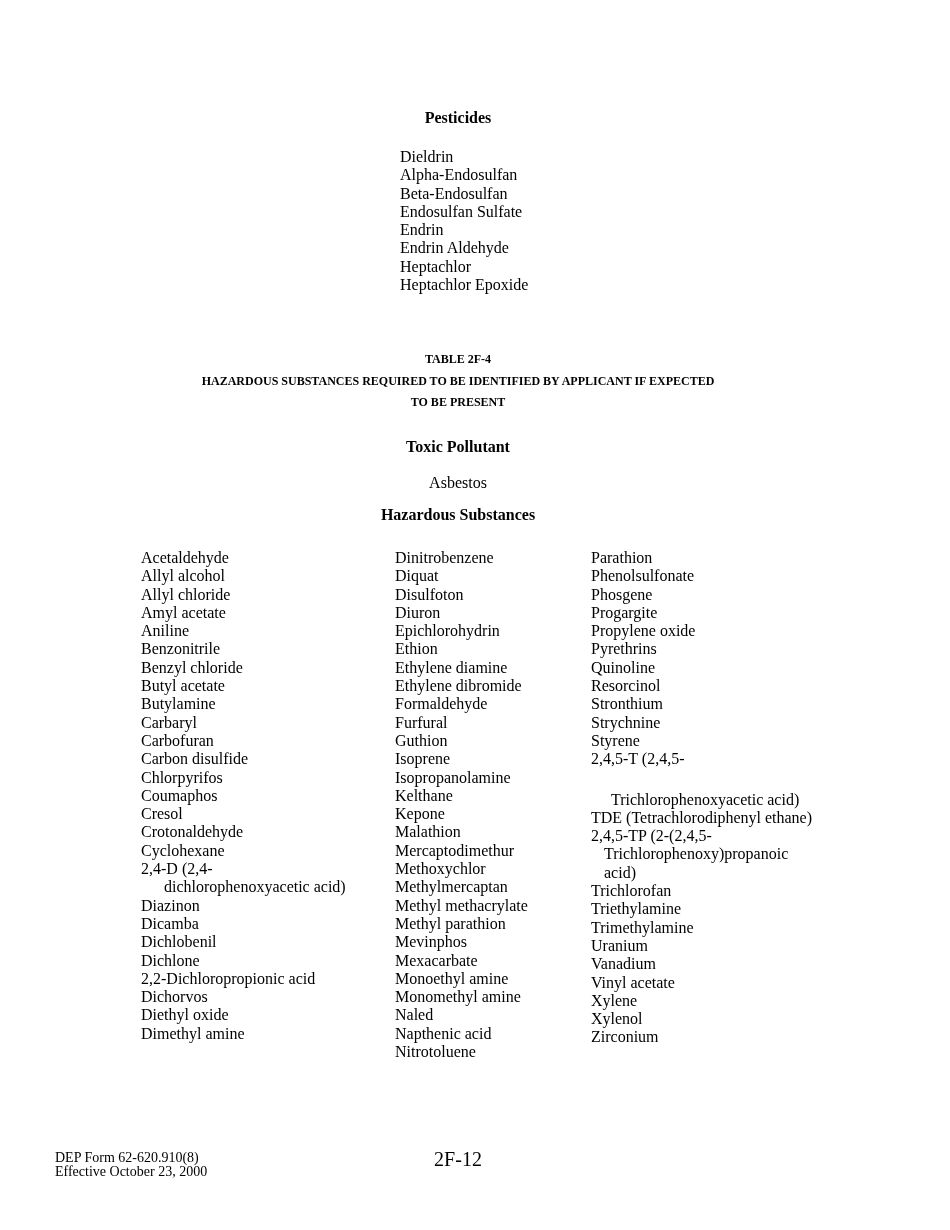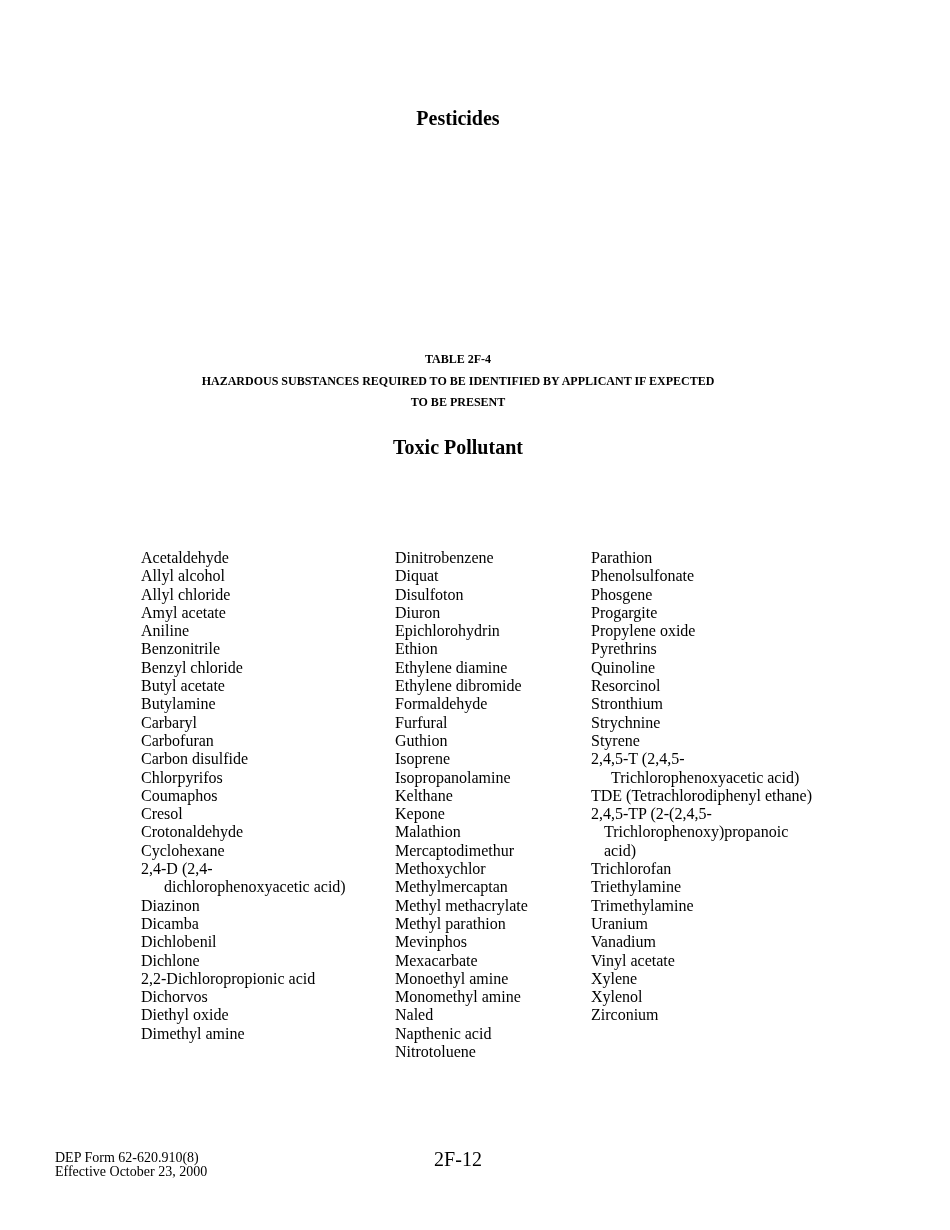--- a/index.html
+++ b/index.html
@@ -13,21 +13,21 @@
   }
   .page {
     position: absolute; left: 0; top: 0;
     width: 950px; height: 1230px;
     background: #ffffff;
   }
   .center-band {
     position: absolute; left: 0; width: 916px;
     text-align: center;
   }
-  .h-bold { font-weight: bold; font-size: 20px; line-height: 18.3px; }
+  .h-bold { font-weight: bold; font-size: 16px; line-height: 18.3px; }
   .h-plain { font-weight: normal; font-size: 16px; line-height: 18.3px; }
   .title-block { font-weight: bold; font-size: 12px; line-height: 21.5px; }
   .list-col {
     position: absolute;
     font-size: 16px; line-height: 18.3px;
     white-space: nowrap;
   }
   .footer-page { font-size: 20px; line-height: 18.3px; margin-top: 20px; }
   .footer-form {
     position: absolute; left: 55px; top: 1151px;
@@ -35,29 +35,41 @@
     white-space: nowrap;
   }
 </style>
 </head>
 <body>
 
 <div class="page">
 
   <div class="center-band h-bold" style="top:109px;">Pesticides</div>
 
+  <div class="list-col" style="left:400px; top:148px;">
+      <div class="line">Dieldrin</div>
+      <div class="line">Alpha-Endosulfan</div>
+      <div class="line">Beta-Endosulfan</div>
+      <div class="line">Endosulfan Sulfate</div>
+      <div class="line">Endrin</div>
+      <div class="line">Endrin Aldehyde</div>
+      <div class="line">Heptachlor</div>
+      <div class="line">Heptachlor Epoxide</div>
+    </div>
 
   <div class="center-band title-block" style="top:349px;">
     <div>TABLE 2F-4</div>
     <div>HAZARDOUS SUBSTANCES REQUIRED TO BE IDENTIFIED BY APPLICANT IF EXPECTED</div>
     <div>TO BE PRESENT</div>
   </div>
 
   <div class="center-band h-bold" style="top:438px;">Toxic Pollutant</div>
+  <div class="center-band h-plain" style="top:474px;">Asbestos</div>
 
+  <div class="center-band h-bold" style="top:506px;">Hazardous Substances</div>
 
   <div class="list-col" style="left:141px; top:549px;">
       <div class="line">Acetaldehyde</div>
       <div class="line">Allyl alcohol</div>
       <div class="line">Allyl chloride</div>
       <div class="line">Amyl acetate</div>
       <div class="line">Aniline</div>
       <div class="line">Benzonitrile</div>
       <div class="line">Benzyl chloride</div>
       <div class="line">Butyl acetate</div>
@@ -117,21 +129,21 @@
       <div class="line">Phosgene</div>
       <div class="line">Progargite</div>
       <div class="line">Propylene oxide</div>
       <div class="line">Pyrethrins</div>
       <div class="line">Quinoline</div>
       <div class="line">Resorcinol</div>
       <div class="line">Stronthium</div>
       <div class="line">Strychnine</div>
       <div class="line">Styrene</div>
       <div class="line">2,4,5-T (2,4,5-</div>
-      <div class="line" style="padding-left: 20px;">Trichlorophenoxyacetic acid)</div>
+      <div class="line" style="padding-left: 20px; margin-top: 22px;">Trichlorophenoxyacetic acid)</div>
       <div class="line">TDE (Tetrachlorodiphenyl ethane)</div>
       <div class="line">2,4,5-TP (2-(2,4,5-</div>
       <div class="line" style="padding-left: 13px;">Trichlorophenoxy)propanoic</div>
       <div class="line" style="padding-left: 13px;">acid)</div>
       <div class="line">Trichlorofan</div>
       <div class="line">Triethylamine</div>
       <div class="line">Trimethylamine</div>
       <div class="line">Uranium</div>
       <div class="line">Vanadium</div>
       <div class="line">Vinyl acetate</div>

